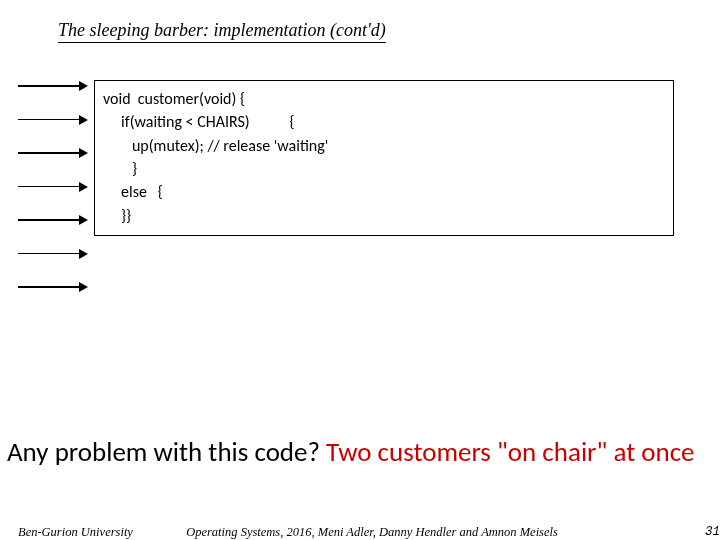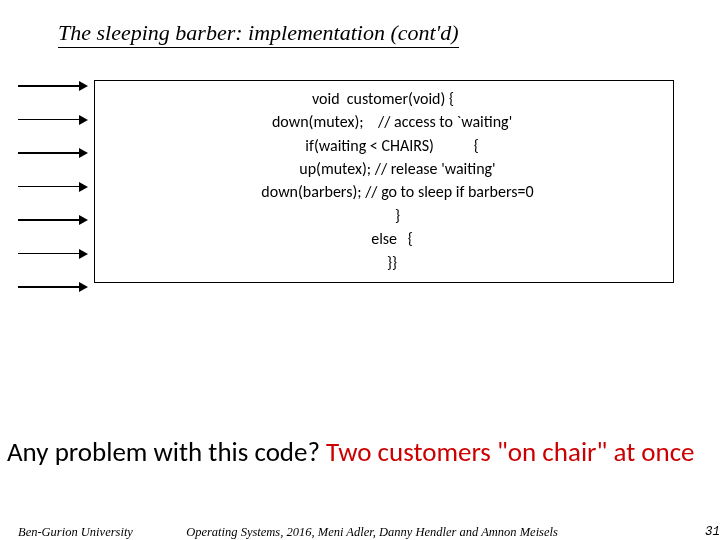--- a/index.html
+++ b/index.html
@@ -8,39 +8,39 @@
     height: 540px;
     background: #ffffff;
     font-family: Georgia, 'Times New Roman', serif;
     position: relative;
     overflow: hidden;
   }
   .title {
     position: absolute;
     top: 20px;
     left: 58px;
-    font-size: 22px;
+    font-size: 18px;
     font-style: italic;
     color: #000;
     border-bottom: 1.5px solid #000;
     padding-bottom: 1px;
   }
   .code-box {
     position: absolute;
     top: 80px;
     left: 94px;
     width: 580px;
     border: 1px solid #000;
     padding: 6px 10px 8px 8px;
     font-family: Calibri, Arial, sans-serif;
     font-size: 16px;
     line-height: 1.46;
     color: #000;
   }
-  .code-line { white-space: pre; text-align: center; }
+  .code-line { white-space: pre; }
   .arrow-col {
     position: absolute;
     left: 18px;
     top: 85px;
   }
   .arrow {
     width: 68px;
     height: 1.5px;
     background: #000;
     position: relative;
@@ -87,24 +87,22 @@
   <div class="arrow"></div>
   <div class="arrow"></div>
   <div class="arrow"></div>
   <div class="arrow"></div>
   <div class="arrow"></div>
   <div class="arrow"></div>
 </div>
 
 <div class="code-box">
   <div class="code-line">void  customer(void) {</div>
-  <div class="code-line">     down(mutex);    // access to `waiting'</div>
   <div class="code-line">     if(waiting &lt; CHAIRS)           {</div>
   <div class="code-line">        up(mutex); // release 'waiting'</div>
-  <div class="code-line">        down(barbers); // go to sleep if barbers=0</div>
   <div class="code-line">        }</div>
   <div class="code-line">     else   {</div>
   <div class="code-line">     }}</div>
 </div>
 
 <div class="question">
   <span>Any problem with this code?  </span><span class="answer">Two customers "on chair" at once</span>
 </div>
 
 <div class="footer">

